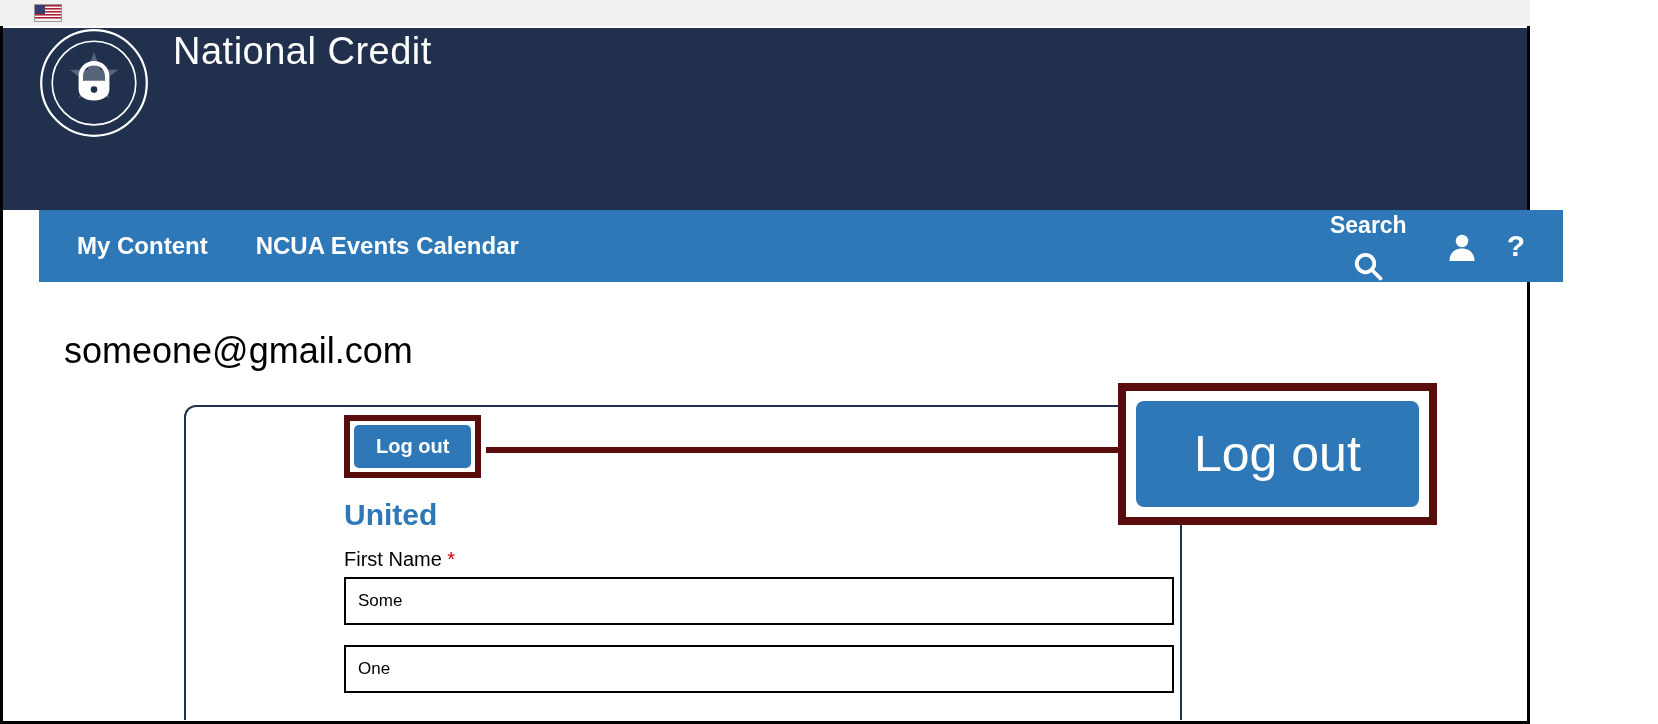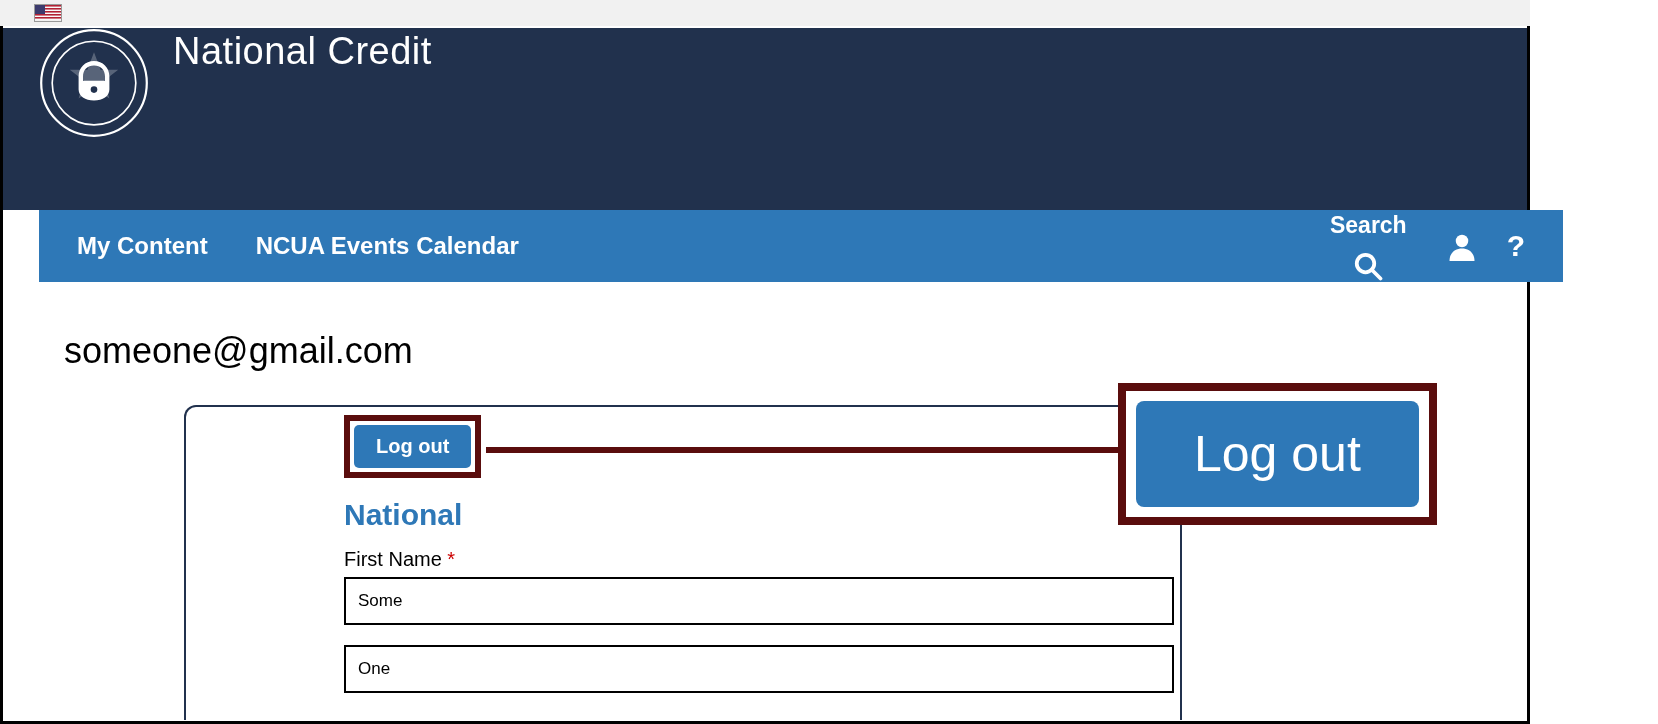--- a/index.html
+++ b/index.html
@@ -243,21 +243,21 @@
 </div>
 
 <div class="email">someone@gmail.com</div>
 
 <div class="panel-border"></div>
 
 <div class="form-area">
   <span class="logout-highlight">
     <button class="logout-btn">Log out</button>
   </span>
-  <div class="profile-heading">National</div>
+  <div class="profile-heading">United</div>
 
   <div class="field-label">
     <span>First Name</span>
     <span class="req">*</span>
   </div>
   <input class="text-input" type="text" value="Some" style="">
 
   <input class="text-input" type="text" value="One" style="">
 </div>
 

